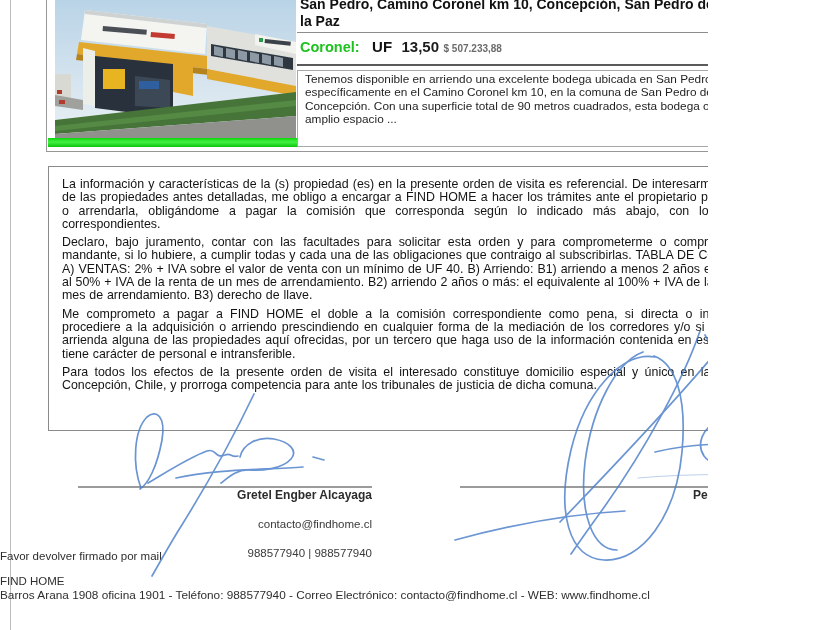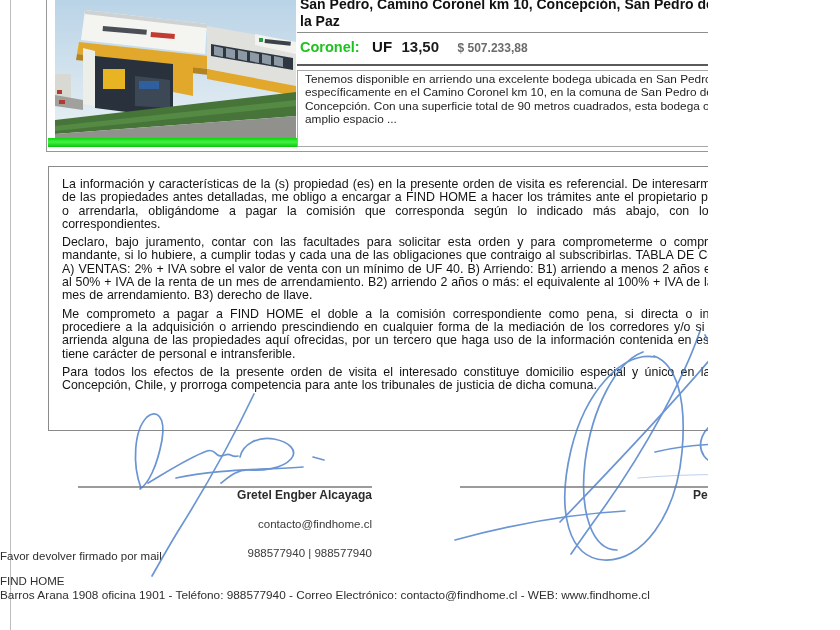--- a/index.html
+++ b/index.html
@@ -13,21 +13,21 @@
              background:linear-gradient(180deg,#0bd60b,#44f144 45%,#0cc40c);}
   .title{position:absolute;left:300px;top:-4px;width:494px;font-size:14px;font-weight:bold;
          line-height:17px;color:#111;}
   .redaction-oval{position:absolute;left:726px;top:-14px;width:48px;height:28px;border-radius:50%;
                   background:#00d900;transform:rotate(-5deg);}
   .sep-thin{position:absolute;left:297px;top:32px;width:416px;height:1px;background:#8d8d8d;}
   .price-row{position:absolute;left:300px;top:38px;width:490px;white-space:nowrap;}
   .op-label{color:#1ec21e;font-weight:bold;font-size:14.5px;}
   .uf-label{font-weight:bold;font-size:15px;color:#111;margin-left:8px;}
   .uf-value{font-weight:bold;font-size:15px;color:#1c1c1c;margin-left:5px;}
-  .clp-value{font-weight:bold;font-size:12px;color:#6b6b6b;margin-left:14px;}
+  .clp-value{font-weight:bold;font-size:10px;color:#6b6b6b;}
   .sep-thick{position:absolute;left:297px;top:64px;width:490px;height:2px;background:#5a5a5a;}
   .desc-box{position:absolute;left:297px;top:70px;width:494px;height:77px;border:1px solid #a8a8a8;
             box-sizing:border-box;padding:2px 7px;font-size:11.8px;line-height:13.4px;color:#1f1f1f;}
   .desc-box p{margin:0;}
   
   .terms-box{position:absolute;left:48px;top:166px;width:747px;height:265px;border:1px solid #8a8a8a;
              box-sizing:border-box;padding:11px 13px;font-size:12.4px;line-height:13.3px;
              text-align:justify;color:#141414;word-spacing:0.4px;}
   .terms-box p{margin:0 0 5px 0;}
   

